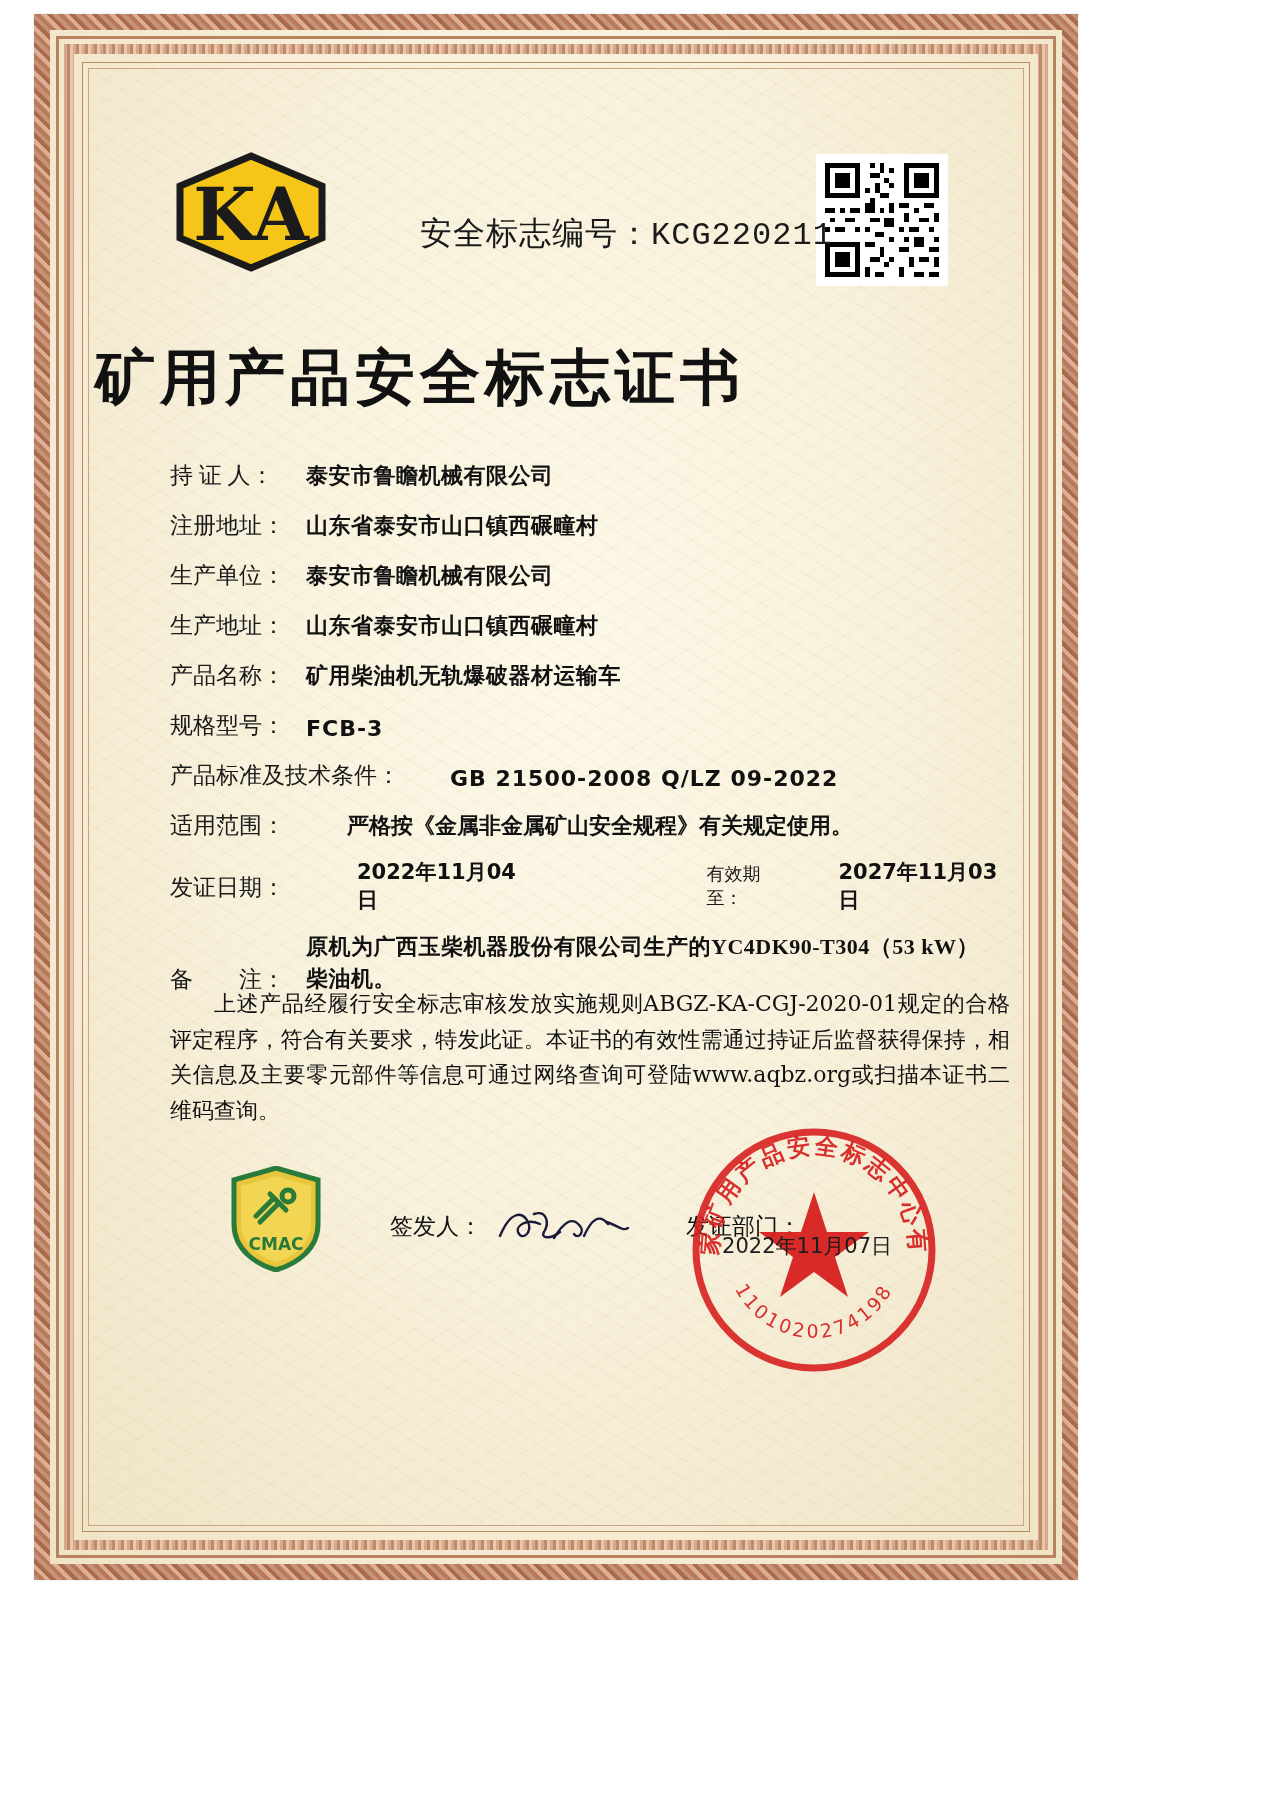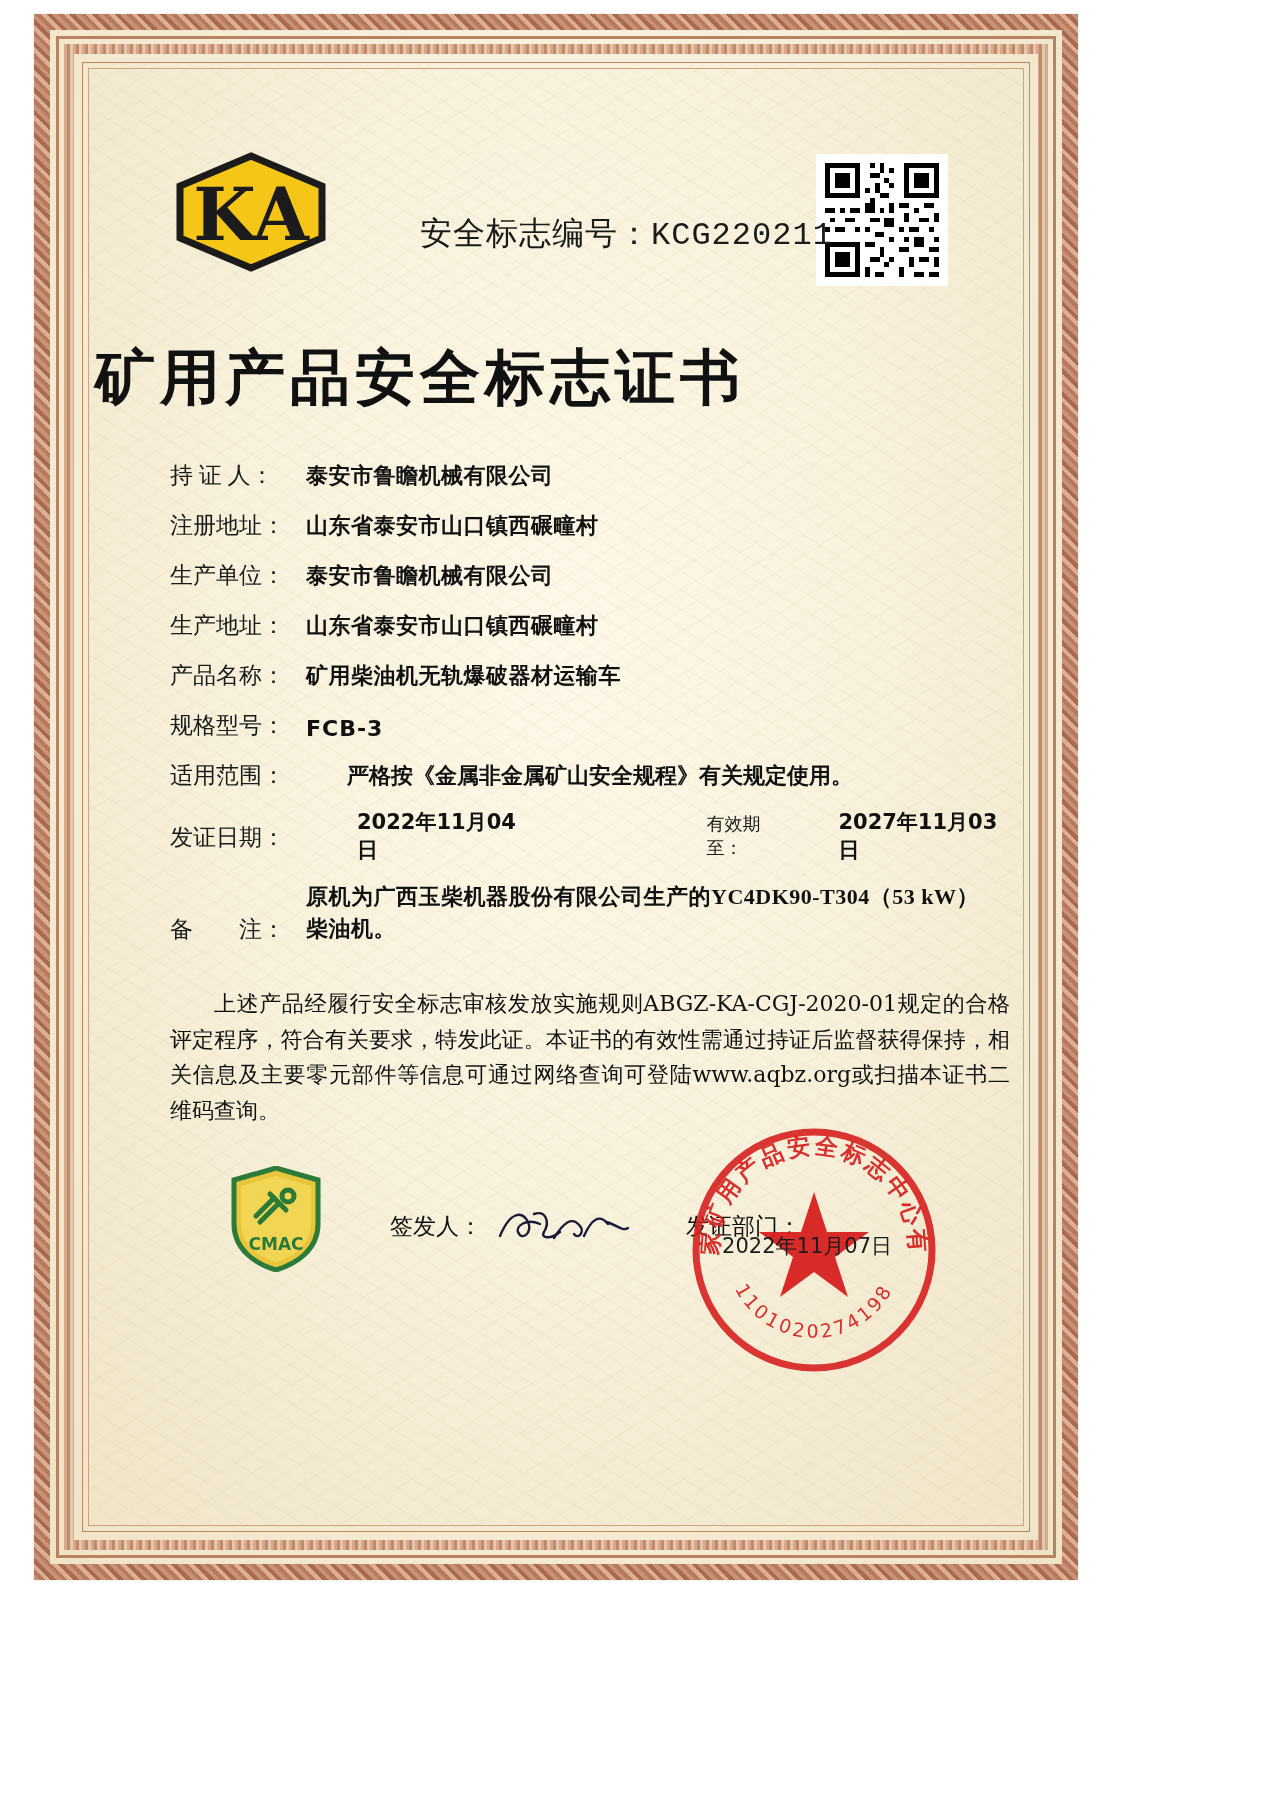--- a/index.html
+++ b/index.html
@@ -380,20 +380,24 @@
         <div class="row">
           <div class="label w1">产品名称：</div>
           <div class="value">矿用柴油机无轨爆破器材运输车</div>
         </div>
 
         <div class="row">
           <div class="label w1">规格型号：</div>
           <div class="value mono">FCB-3</div>
         </div>
 
+        <div class="row">
+          <div class="label w2">产品标准及技术条件：</div>
+          <div class="value mono indent">GB 21500-2008 Q/LZ 09-2022</div>
+        </div>
 
         <div class="row">
           <div class="label w1">适用范围：</div>
           <div class="value scope">严格按《金属非金属矿山安全规程》有关规定使用。</div>
         </div>
 
         <div class="row-dates">
           <div class="label w1">发证日期：</div>
           <div class="date-value">2022年11月04日</div>
           <div class="spacer-mid"></div>

